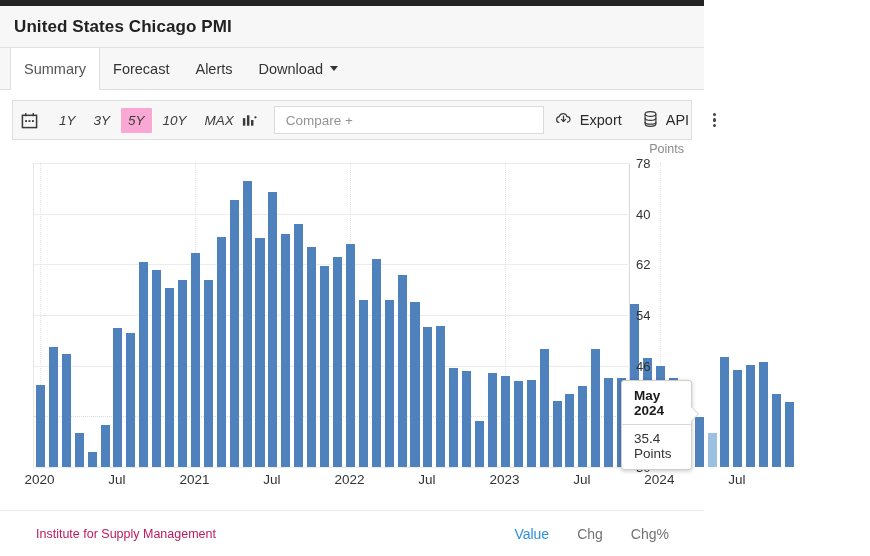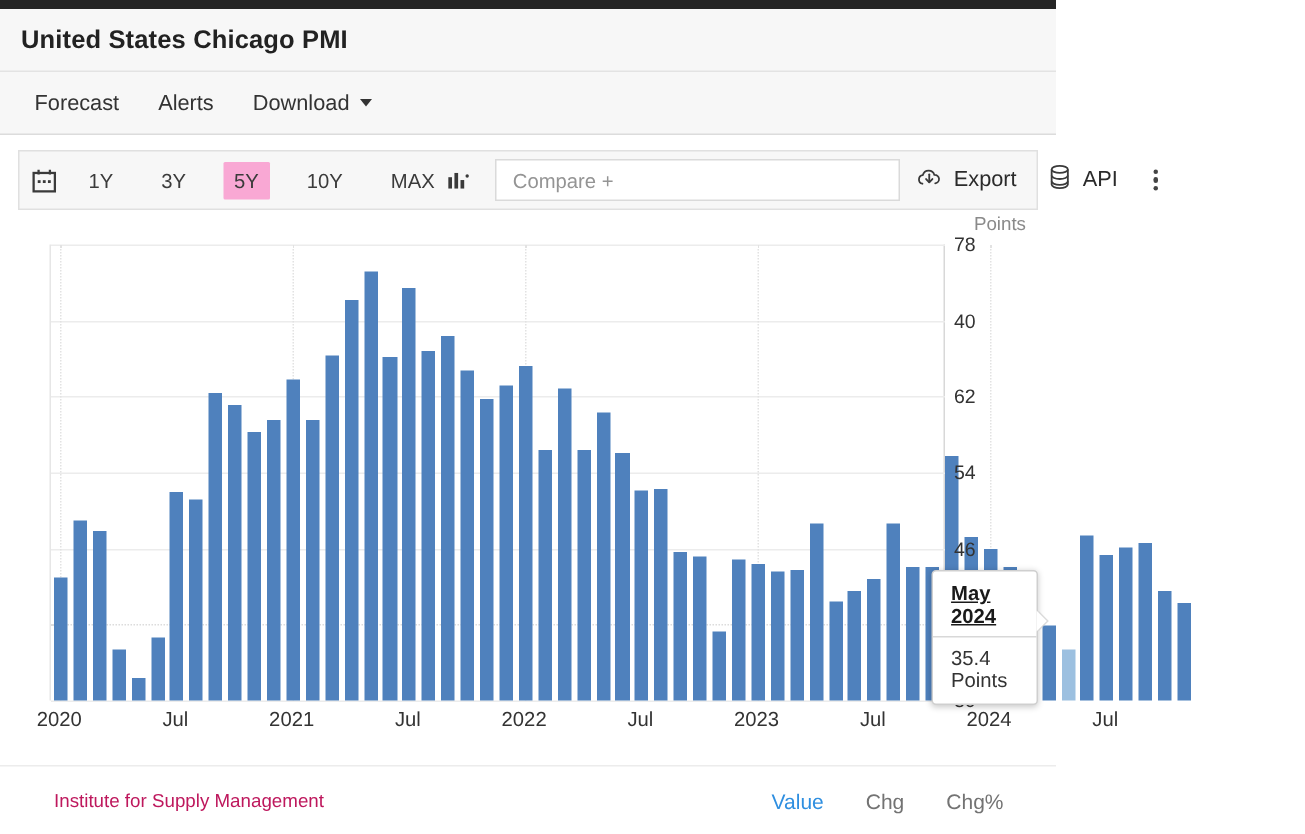--- a/index.html
+++ b/index.html
@@ -63,21 +63,21 @@
     background: #f7f7f7;
     border: 1px solid #e0e0e0;
     display: flex; align-items: center;
     padding: 0 8px;
   }
   .tb-icon {
     width: 30px; height: 28px;
     display:flex; align-items:center; justify-content:center;
     cursor: pointer;
   }
-  .ranges { display: flex; align-items: flex-end; margin-left: 14px; gap: 18px; }
+  .ranges { display: flex; align-items: flex-end; margin-left: 14px; gap: 4px; font-style: italic; }
   .range {
     font-size: 13.5px; color: #3b3b3b;
     padding: 5px 7px; cursor: pointer; border-radius: 1px;
   }
   .range.active { background: #f9a8d4; }
   .tb-sep { width: 18px; }
   .compare {
     flex: 0 0 auto;
     width: 270px; height: 28px;
     margin-left: 16px;
@@ -146,21 +146,21 @@
   
   .tooltip {
     position:absolute;
     background:#fff;
     border:1px solid #cfcfcf;
     border-radius:3px;
     box-shadow: 0 1px 4px rgba(0,0,0,.22);
     padding: 7px 12px 8px 12px;
     z-index: 20;
   }
-  .tt-title { font-size:13.5px; font-weight:bold; color:#1a1a1a; padding-bottom:6px;text-decoration:underline; }
+  .tt-title { font-size:13.5px; font-weight:bold; color:#1a1a1a; padding-bottom:6px; }
   .tt-rule { border-top:1px solid #d8d8d8; margin:0 -12px 6px -12px; }
   .tt-val { font-size:13.5px; color:#333; }
   .tt-arrow {
     position:absolute; right:-7px; top:26px;
     width:0;height:0;
     border-top:7px solid transparent;
     border-bottom:7px solid transparent;
     border-left:7px solid #fff;
     filter: drop-shadow(1px 0 0 #cfcfcf);
   }
@@ -188,20 +188,23 @@
 
 <div id="app">
 
   <div class="topstrip"></div>
 
   <div class="titlebar">
     <div class="title">United States Chicago PMI</div>
   </div>
 
   <div class="tabstrip" id="tabstrip">
+      <div class="tab active">
+        <span>Summary</span>
+      </div>
       <div class="tab">
         <span>Forecast</span>
       </div>
       <div class="tab">
         <span>Alerts</span>
       </div>
       <div class="tab">
         <span>Download</span>
         <span class="caret"></span>
       </div>

